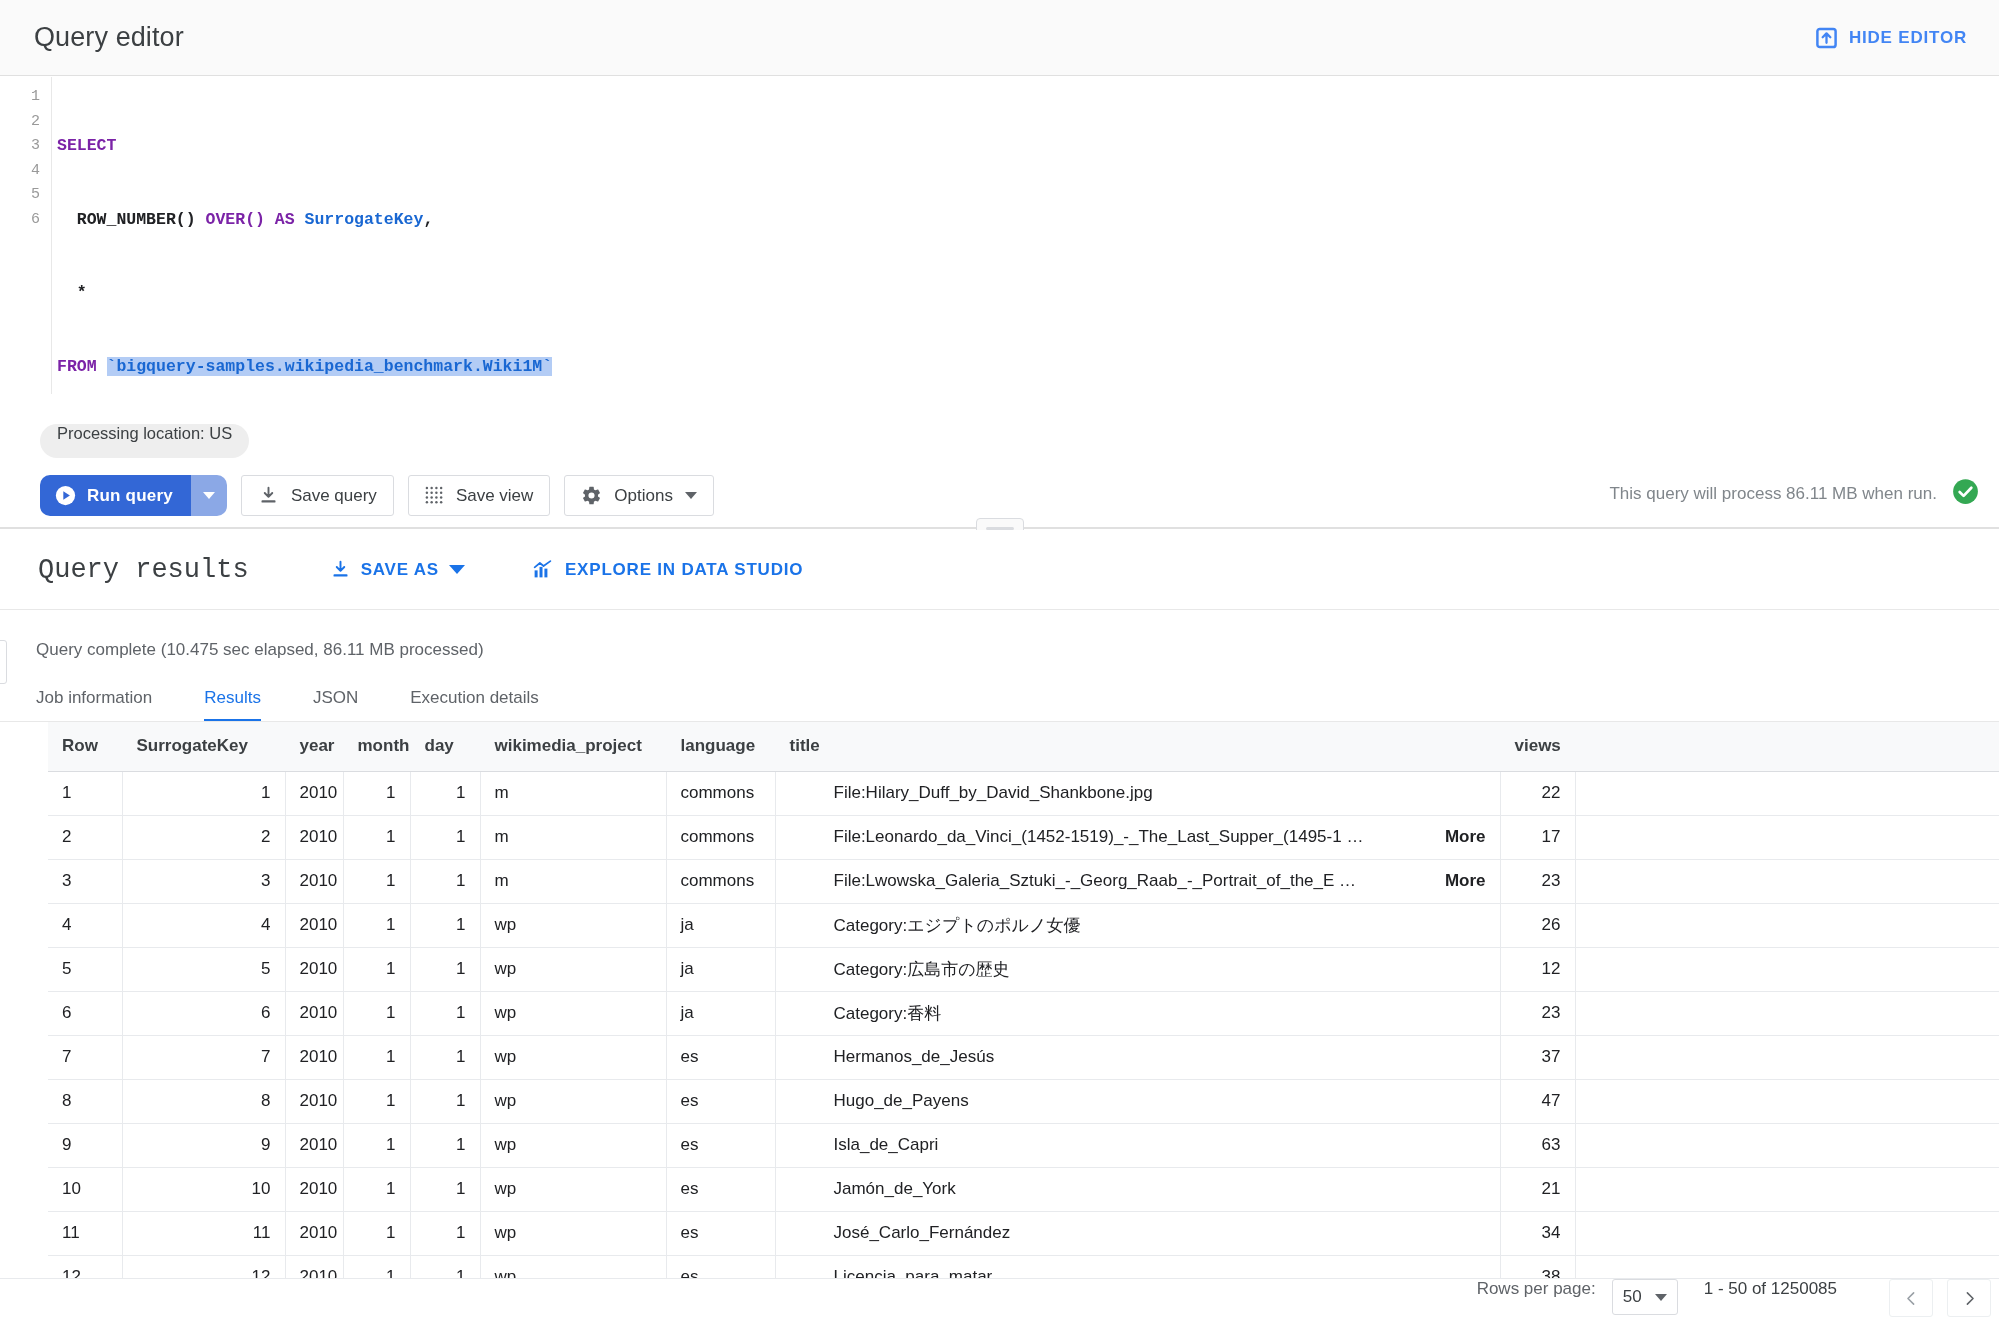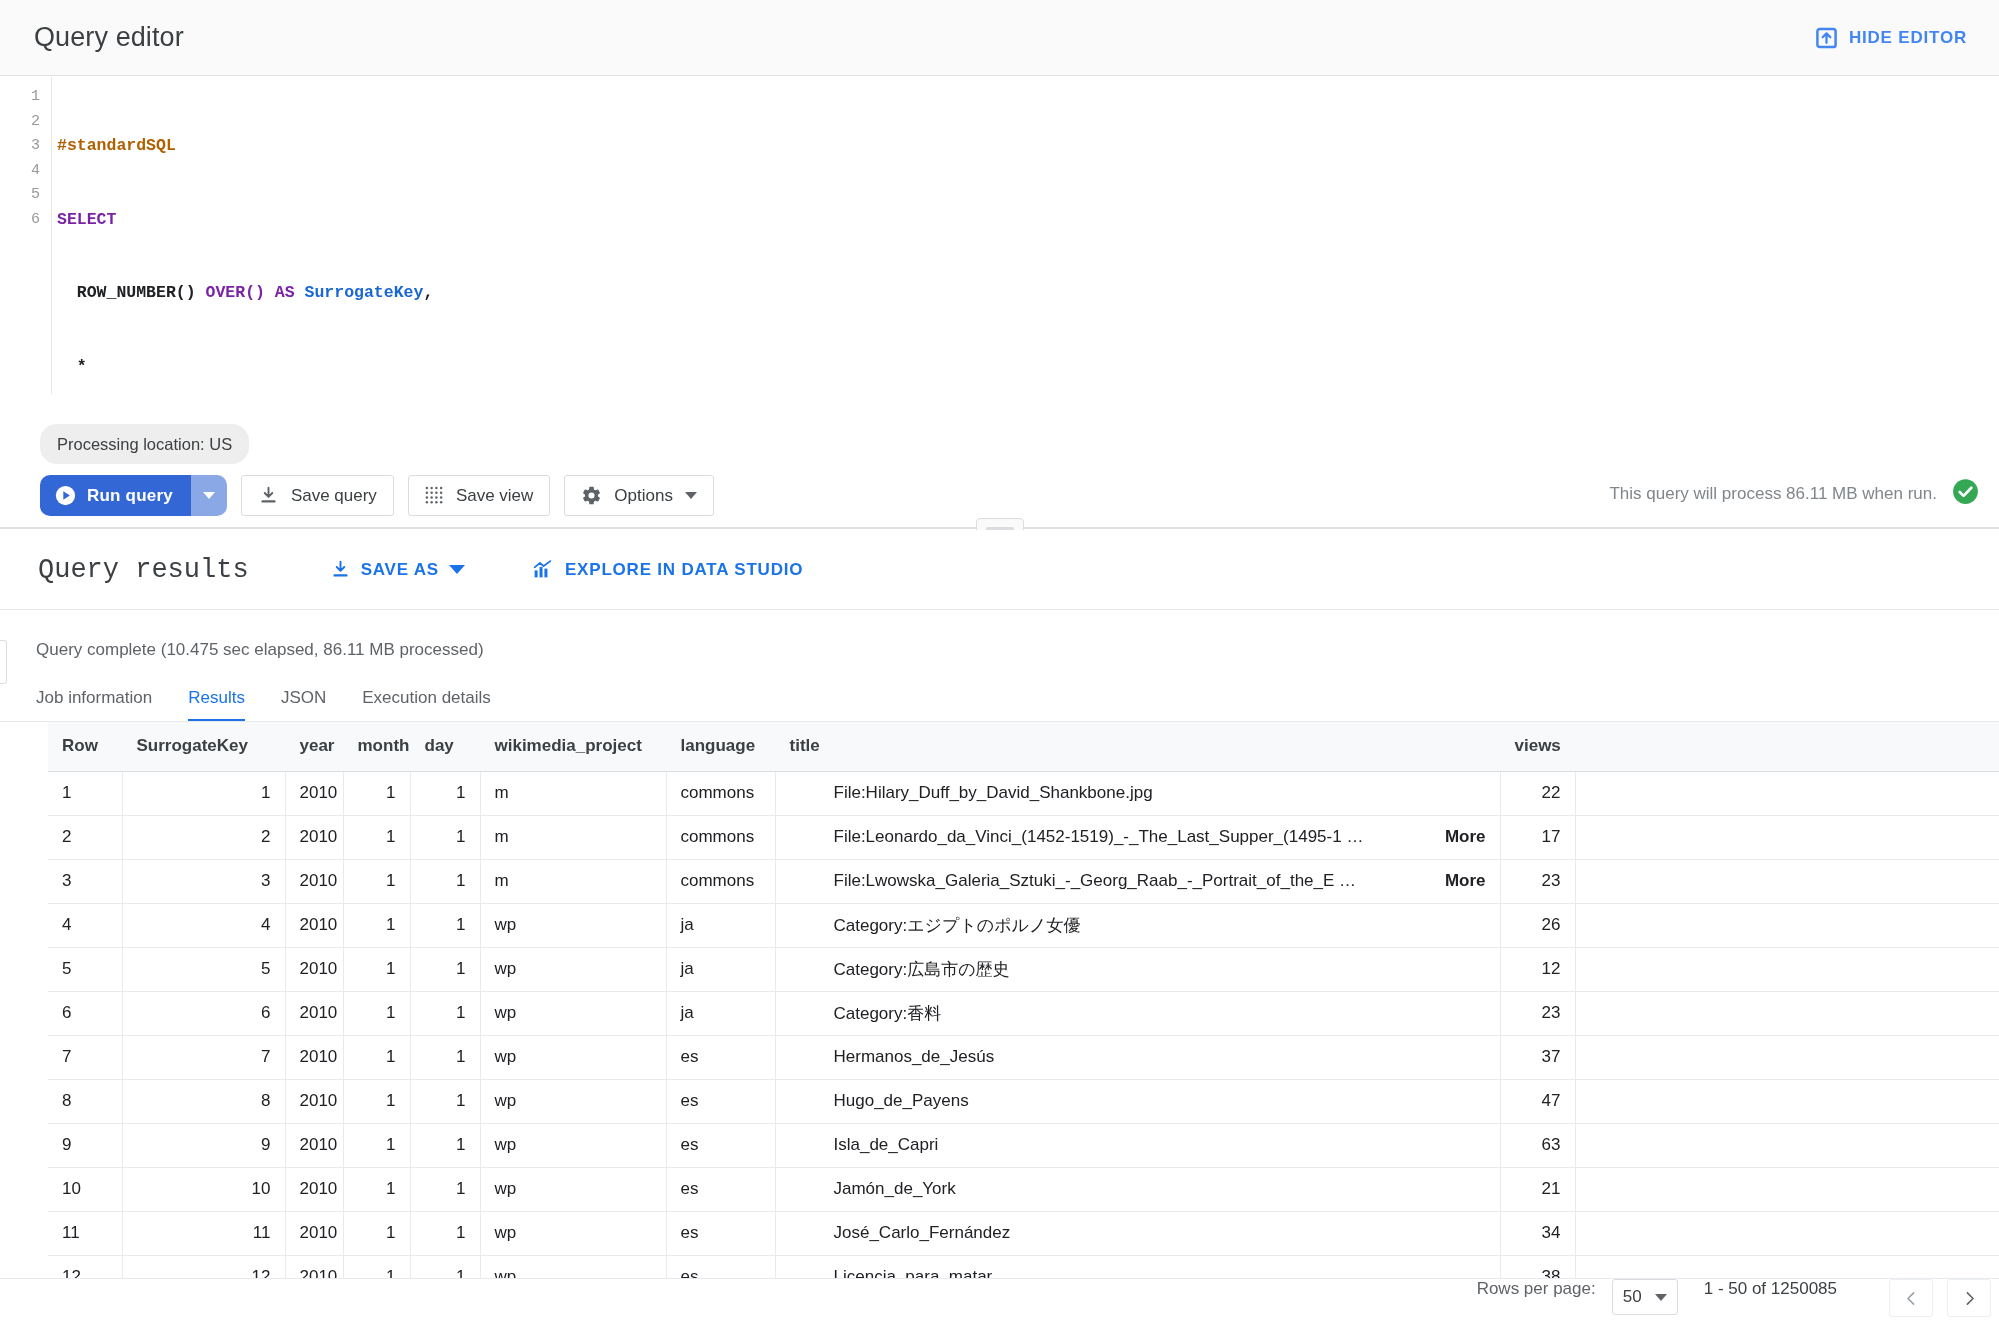--- a/index.html
+++ b/index.html
@@ -65,23 +65,23 @@
     background: #b3ccf5;
   }
 
   
   .toolbar {
     position: absolute; left: 0; top: 395px; width: 1999px; height: 131px;
     background: #ffffff;
   }
   .loc-chip {
     position: absolute; left: 40px; top: 29px;
-    height: 40px; padding: 0 17px;
+    height: 34px; padding: 0 17px;
     background: #eeeeee; border-radius: 17px;
-    display: flex; align-items: center;
+    display: flex; 
     font-size: 16.5px; color: #3c4043;
   }
   .btn-row {
     position: absolute; left: 40px; top: 80px;
     display: flex; align-items: center; gap: 14px;
   }
   .run-group { display: flex; height: 41px; border-radius: 10px; overflow: hidden; }
   .run-main {
     background: #3367d6; color: #ffffff;
     display: flex; align-items: center; gap: 11px;
@@ -165,21 +165,21 @@
     cursor: pointer;
   }
 
   
   .status-line {
     position: absolute; left: 36px; top: 640px;
     font-size: 17px; color: #5f6368;
   }
   .tabs {
     position: absolute; left: 36px; top: 680px;
-    display: flex; align-items: flex-end; gap: 0;
+    display: flex; align-items: flex-end; gap: 16px;
     height: 42px;
   }
   .tab {
     font-size: 17px; color: #5f6368; cursor: pointer;
     padding: 0 0 11px 0; margin-right: 36px;
     border-bottom: 3px solid transparent;
     white-space: nowrap;
   }
   .tab.active { color: #1a73e8; font-weight: 400; border-bottom-color: #1a73e8; }
   .tabs-rule {
@@ -271,21 +271,20 @@
 <div class="editor-body">
   <div class="gutter">
     <div class="gutter-num" style="padding-top:8px">1</div>
     <div class="gutter-num">2</div>
     <div class="gutter-num">3</div>
     <div class="gutter-num">4</div>
     <div class="gutter-num">5</div>
     <div class="gutter-num">6</div>
   </div>
   <div class="code-area">
-    <div class="code-line"><span class="tok-comment">#standardSQL</span></div>
     <div class="code-line"><span class="tok-kw">SELECT</span></div>
     <div class="code-line"><span class="tok-fn">  ROW_NUMBER()</span><span class="tok-kw"> OVER()</span><span class="tok-kw"> AS </span><span class="tok-alias">SurrogateKey</span><span class="tok-plain">,</span></div>
     <div class="code-line"><span class="tok-plain">  *</span></div>
     <div class="code-line"><span class="tok-kw">FROM </span><span class="tok-table">`bigquery-samples.wikipedia_benchmark.Wiki1M`</span></div>
     <div class="code-line"></div>
   </div>
 </div>
 
 <div class="toolbar">
   <div class="loc-chip">

